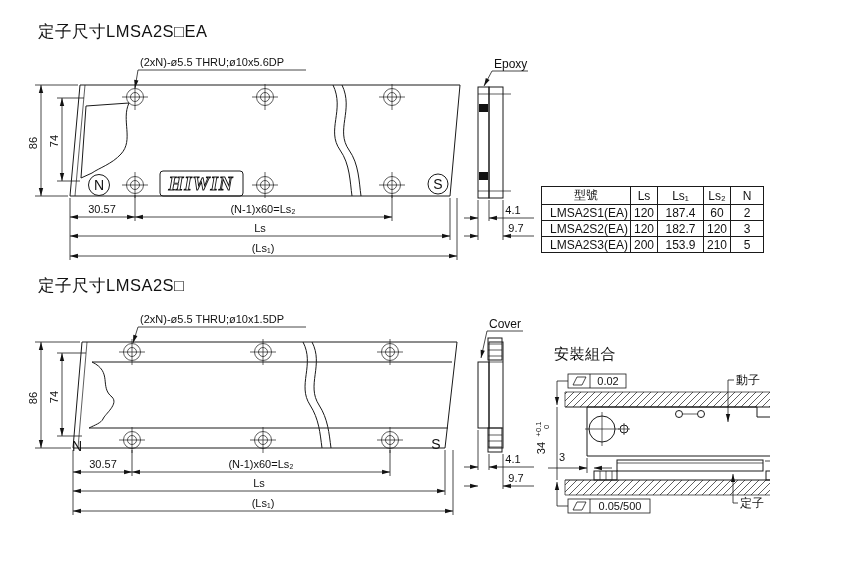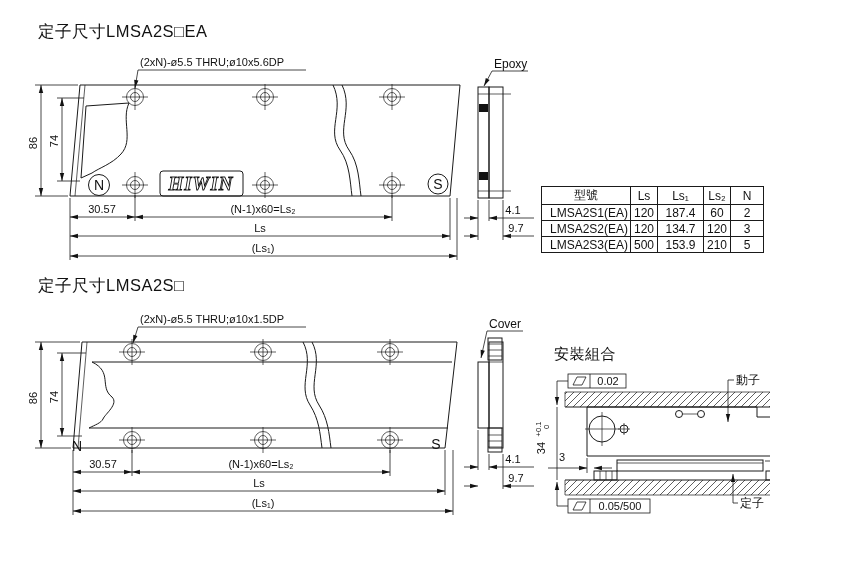--- a/index.html
+++ b/index.html
@@ -292,26 +292,26 @@
   <tr>
     <td class="model">LMSA2S1(EA)</td>
     <td>120</td>
     <td>187.4</td>
     <td>60</td>
     <td>2</td>
   </tr>
   <tr>
     <td class="model">LMSA2S2(EA)</td>
     <td>120</td>
-    <td>134.7</td>
+    <td>182.7</td>
     <td>120</td>
     <td>3</td>
   </tr>
   <tr>
     <td class="model">LMSA2S3(EA)</td>
-    <td>500</td>
+    <td>200</td>
     <td>153.9</td>
     <td>210</td>
     <td>5</td>
   </tr>
 </tbody>
     </table>
 </div>
 
 </body></html>

